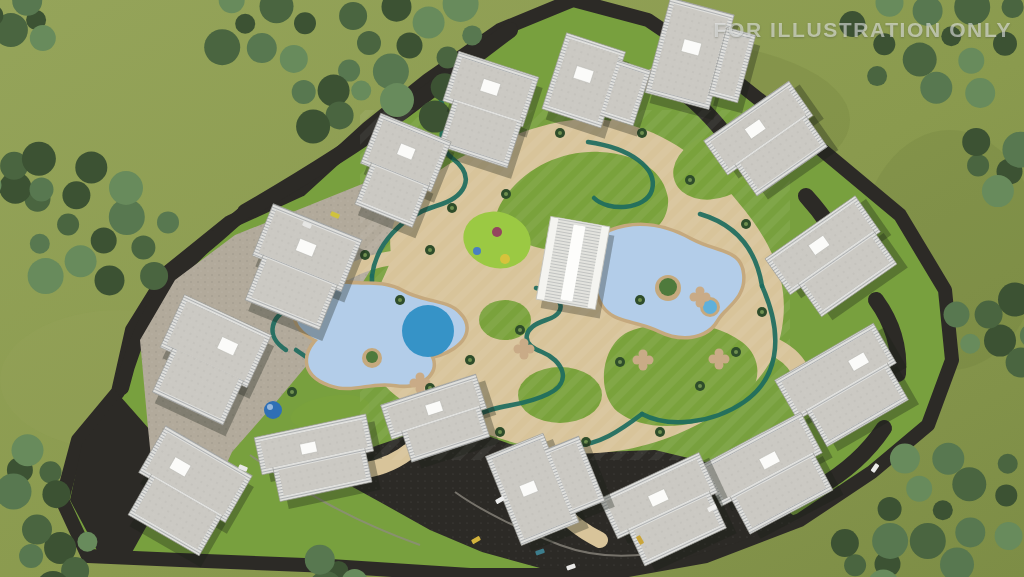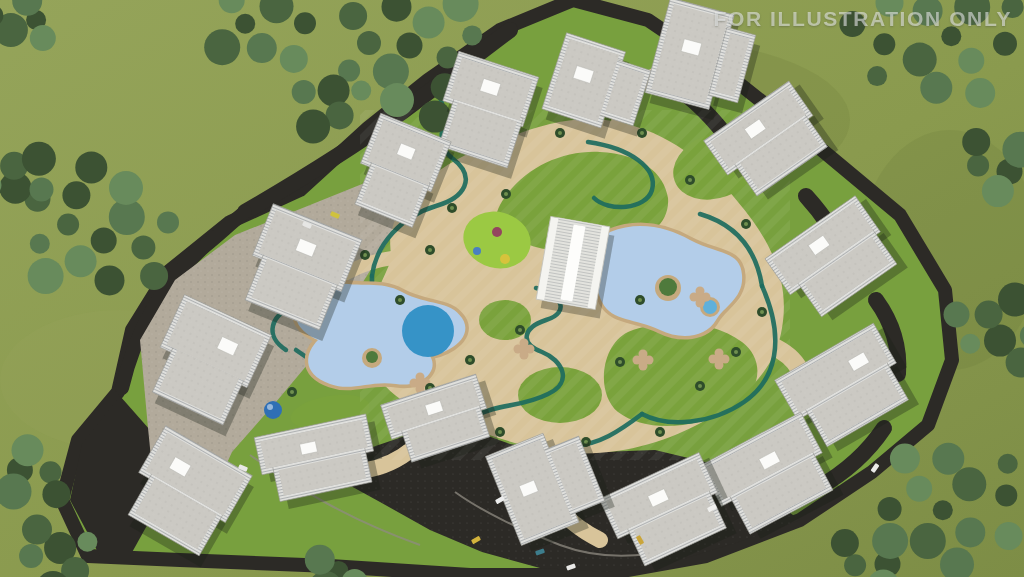--- a/index.html
+++ b/index.html
@@ -1,19 +1,19 @@
 <!DOCTYPE html>
 <html style="--grass_outer: #8d9c50; --grass_shade: #7e8f46; --lawn: #7aa23c; --lawn_bright: #9bc943; --asphalt: #2c2a26; --sand: #d8c49a; --sand_deep: #c5a97e; --hardscape: #b2aa9b; --pool_light: #b3cde9; --pool_deep: #2f8fc5; --track: #1d6b5e; --wall: #e8e8e4; --roof: #cbc9c3; --roof_box: #fbfbf9; --curb: #8f8b81; --dome: #2f6fb5; --island_green: #4f7a3c; --watermark: rgba(240,242,244,0.55);"><head>
 <meta charset="utf-8">
 <style>
   html,body{margin:0;padding:0;background:#222;}
   .stage{position:relative;width:1024px;height:577px;overflow:hidden;
          font-family:"Liberation Sans",sans-serif;background:var(--grass_outer,#8d9c50);}
   .stage svg{display:block;width:1024px;height:577px;}
-  .watermark{position:absolute;top:7px;right:12px;
+  .watermark{position:absolute;top:18px;right:12px;
              font:bold 21px "Liberation Sans",sans-serif;letter-spacing:1.6px;
              color:var(--watermark,rgba(240,242,244,0.55));
              text-shadow:0 1px 2px rgba(70,75,60,0.35);user-select:none;}
   .grass{fill:url(#gg);}
   .lawn{fill:var(--lawn,#7aa23c);}
   .lawnB{fill:var(--lawn_bright,#9bc943);}
   .sand{fill:var(--sand,#d8c49a);}
   .sandS{stroke:var(--sand,#d8c49a);fill:none;stroke-linecap:round;}
   .asph{fill:var(--asphalt,#2c2a26);}
   .asphS{stroke:var(--asphalt,#2c2a26);fill:none;stroke-linecap:round;}

